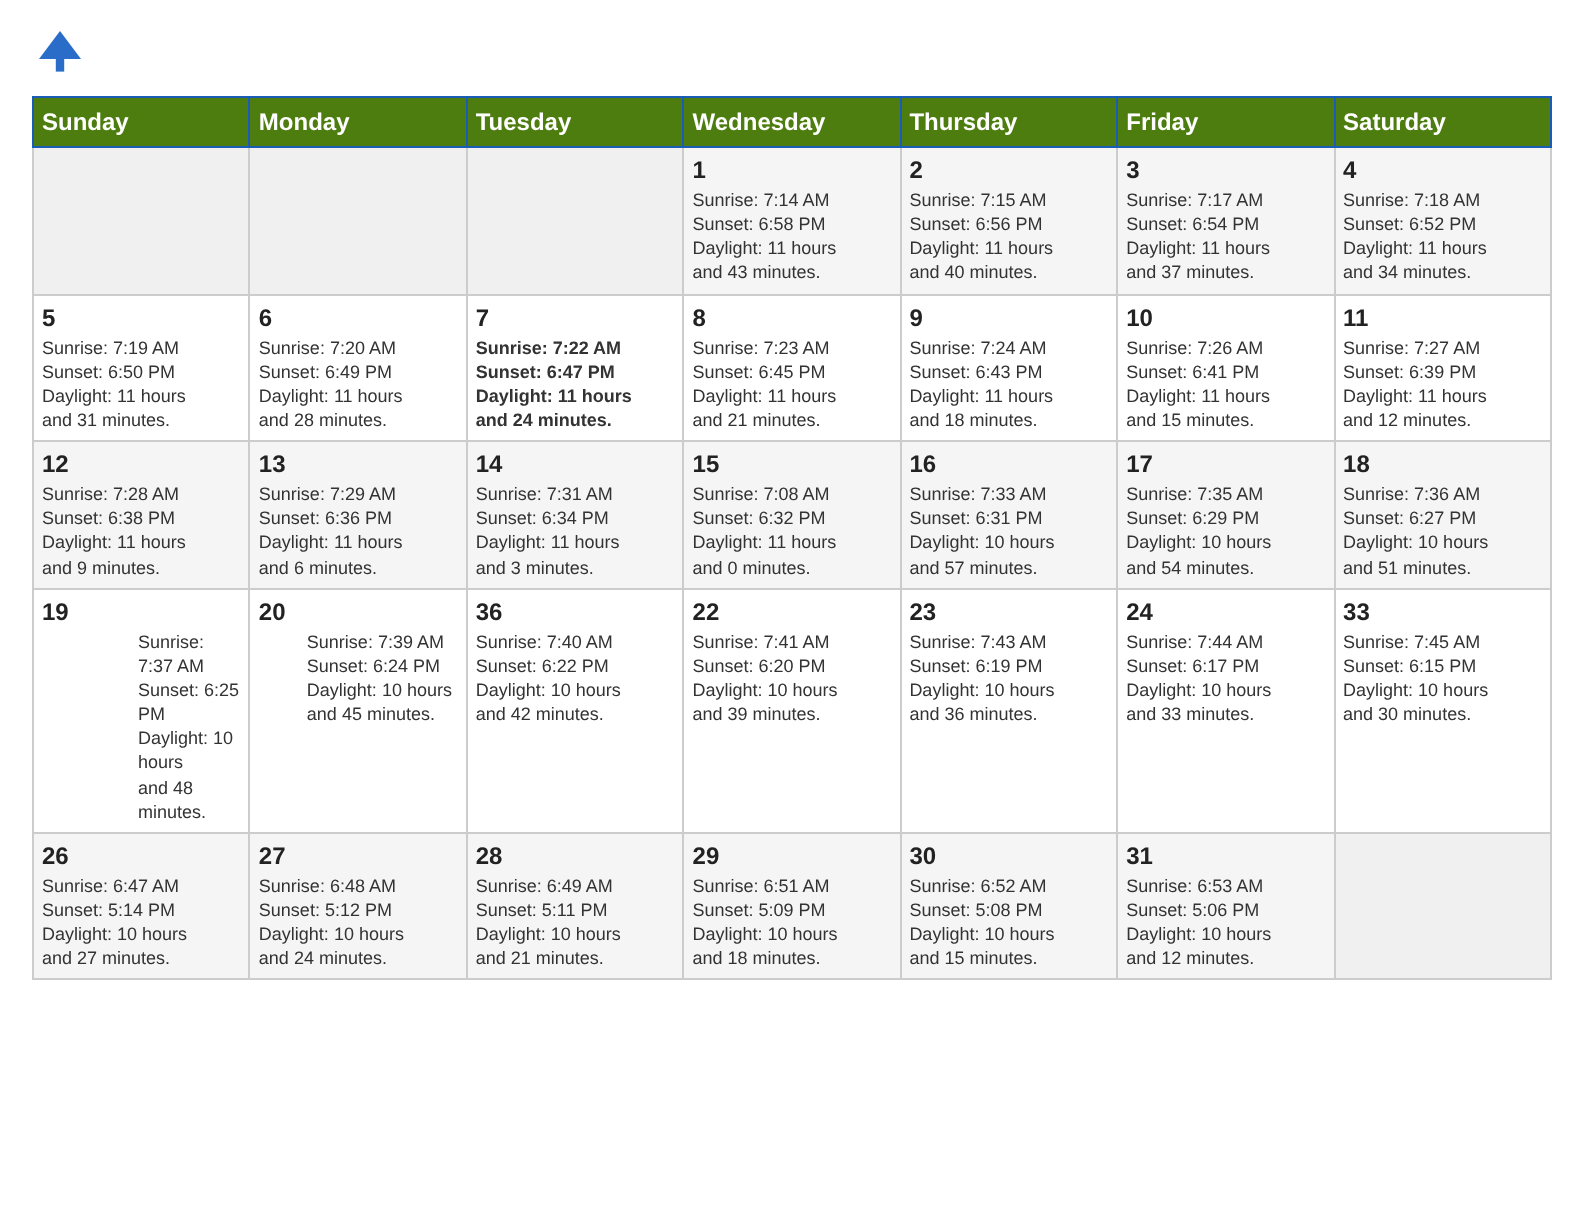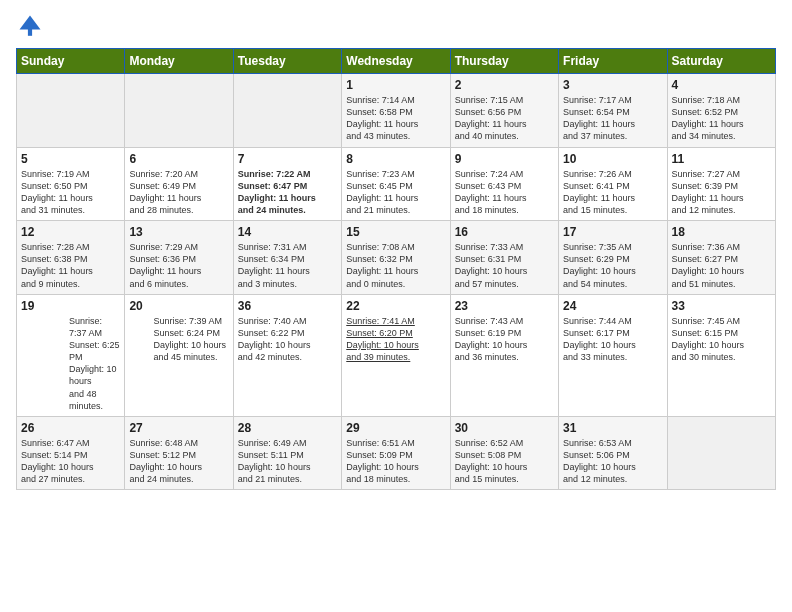--- a/index.html
+++ b/index.html
@@ -279,21 +279,21 @@
           </td>
           <td>
             <span class="day-number">36</span>
             <div class="day-info" style="white-space: pre-line;">Sunrise: 7:40 AM
 Sunset: 6:22 PM
 Daylight: 10 hours
 and 42 minutes.</div>
           </td>
           <td>
             <span class="day-number">22</span>
-            <div class="day-info" style="white-space: pre-line; text-decoration: underline;">Sunrise: 7:41 AM
+            <div class="day-info" style="white-space: pre-line;">Sunrise: 7:41 AM
 Sunset: 6:20 PM
 Daylight: 10 hours
 and 39 minutes.</div>
           </td>
           <td>
             <span class="day-number">23</span>
             <div class="day-info" style="white-space: pre-line;">Sunrise: 7:43 AM
 Sunset: 6:19 PM
 Daylight: 10 hours
 and 36 minutes.</div>

